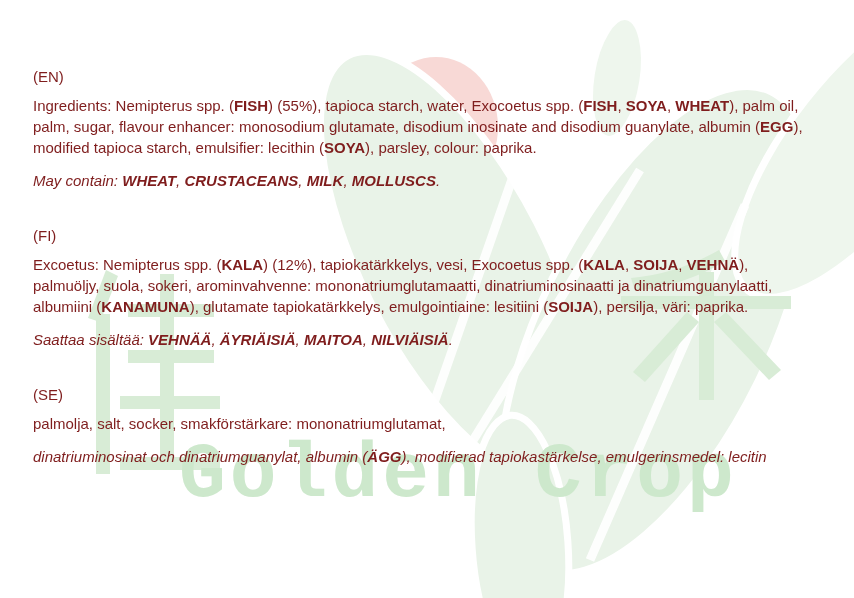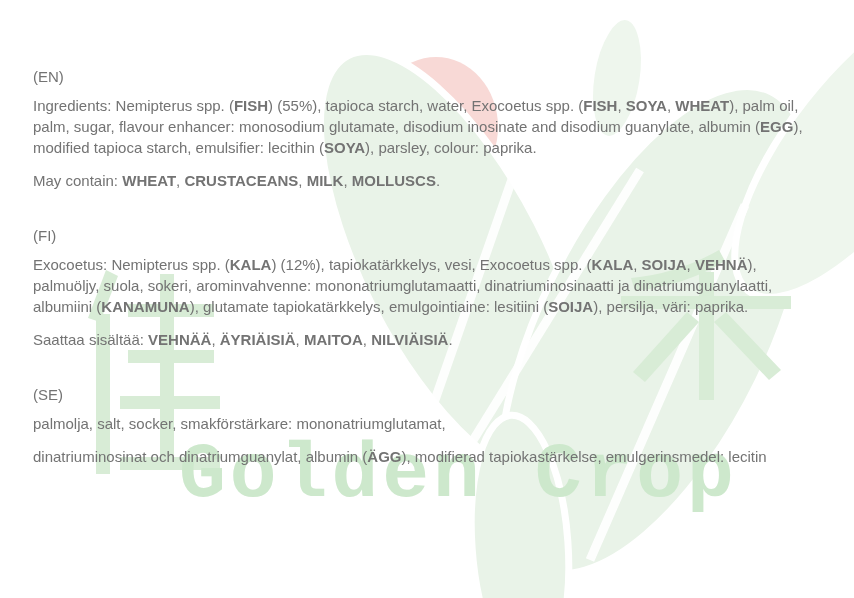--- a/index.html
+++ b/index.html
@@ -13,27 +13,27 @@
   .watermark-layer { position: absolute; inset: 0; z-index: 0; font-family: Liberation Mono, monospace; }
   .brand-watermark {
     position: absolute; left: 179px; top: 436px;
     font-size: 78px; font-weight: 700; letter-spacing: 4px;
     color: #cde8cc; white-space: nowrap; line-height: 78px;
   }
 
   
   .doc {
     position: absolute; left: 33px; top: 66px; width: 790px; z-index: 1;
-    color: #737373; font-size: 15px; line-height: 21px;
+    color: #7f1d1d; font-size: 15px; line-height: 21px;
   }
   .section { margin-bottom: 34px; }
   .section:last-child { margin-bottom: 16px; }
   .heading { margin-bottom: 8px; }
   .para { margin-bottom: 12px; }
-  .para:last-child { margin-bottom: 0; }
+  .para:last-child { margin-bottom: 0; font-style: italic; }
   .tline { white-space: nowrap; }
   .bold { font-weight: 700; }
 </style>
 </head>
 <body>
 
 <div class="stage">
 
   <div class="watermark-layer">
     <svg width="854" height="598" viewBox="0 0 854 598">
@@ -79,21 +79,21 @@
           <div class="tline"><span class="">palm, sugar, flavour enhancer: monosodium glutamate, disodium inosinate and disodium guanylate, albumin (</span><span class="bold">EGG</span><span class="">),</span></div>
           <div class="tline"><span class="">modified tapioca starch, emulsifier: lecithin (</span><span class="bold">SOYA</span><span class="">), parsley, colour: paprika.</span></div>
         </div>
         <div class="para">
           <div class="tline"><span class="">May contain: </span><span class="bold">WHEAT</span><span class="">, </span><span class="bold">CRUSTACEANS</span><span class="">, </span><span class="bold">MILK</span><span class="">, </span><span class="bold">MOLLUSCS</span><span class="">.</span></div>
         </div>
       </div>
       <div class="section">
         <div class="heading">(FI)</div>
         <div class="para">
-          <div class="tline"><span class="">Exocoetus: Nemipterus spp. (</span><span class="bold">KALA</span><span class="">) (12%), tapiokatärkkelys, vesi, Exocoetus spp. (</span><span class="bold">KALA</span><span class="">, </span><span class="bold">SOIJA</span><span class="">, </span><span class="bold">VEHNÄ</span><span class="">),</span></div>
+          <div class="tline"><span class="">Excoetus: Nemipterus spp. (</span><span class="bold">KALA</span><span class="">) (12%), tapiokatärkkelys, vesi, Exocoetus spp. (</span><span class="bold">KALA</span><span class="">, </span><span class="bold">SOIJA</span><span class="">, </span><span class="bold">VEHNÄ</span><span class="">),</span></div>
           <div class="tline"><span class="">palmuöljy, suola, sokeri, arominvahvenne: mononatriumglutamaatti, dinatriuminosinaatti ja dinatriumguanylaatti,</span></div>
           <div class="tline"><span class="">albumiini (</span><span class="bold">KANAMUNA</span><span class="">), glutamate tapiokatärkkelys, emulgointiaine: lesitiini (</span><span class="bold">SOIJA</span><span class="">), persilja, väri: paprika.</span></div>
         </div>
         <div class="para">
           <div class="tline"><span class="">Saattaa sisältää: </span><span class="bold">VEHNÄÄ</span><span class="">, </span><span class="bold">ÄYRIÄISIÄ</span><span class="">, </span><span class="bold">MAITOA</span><span class="">, </span><span class="bold">NILVIÄISIÄ</span><span class="">.</span></div>
         </div>
       </div>
       <div class="section">
         <div class="heading">(SE)</div>
         <div class="para">

